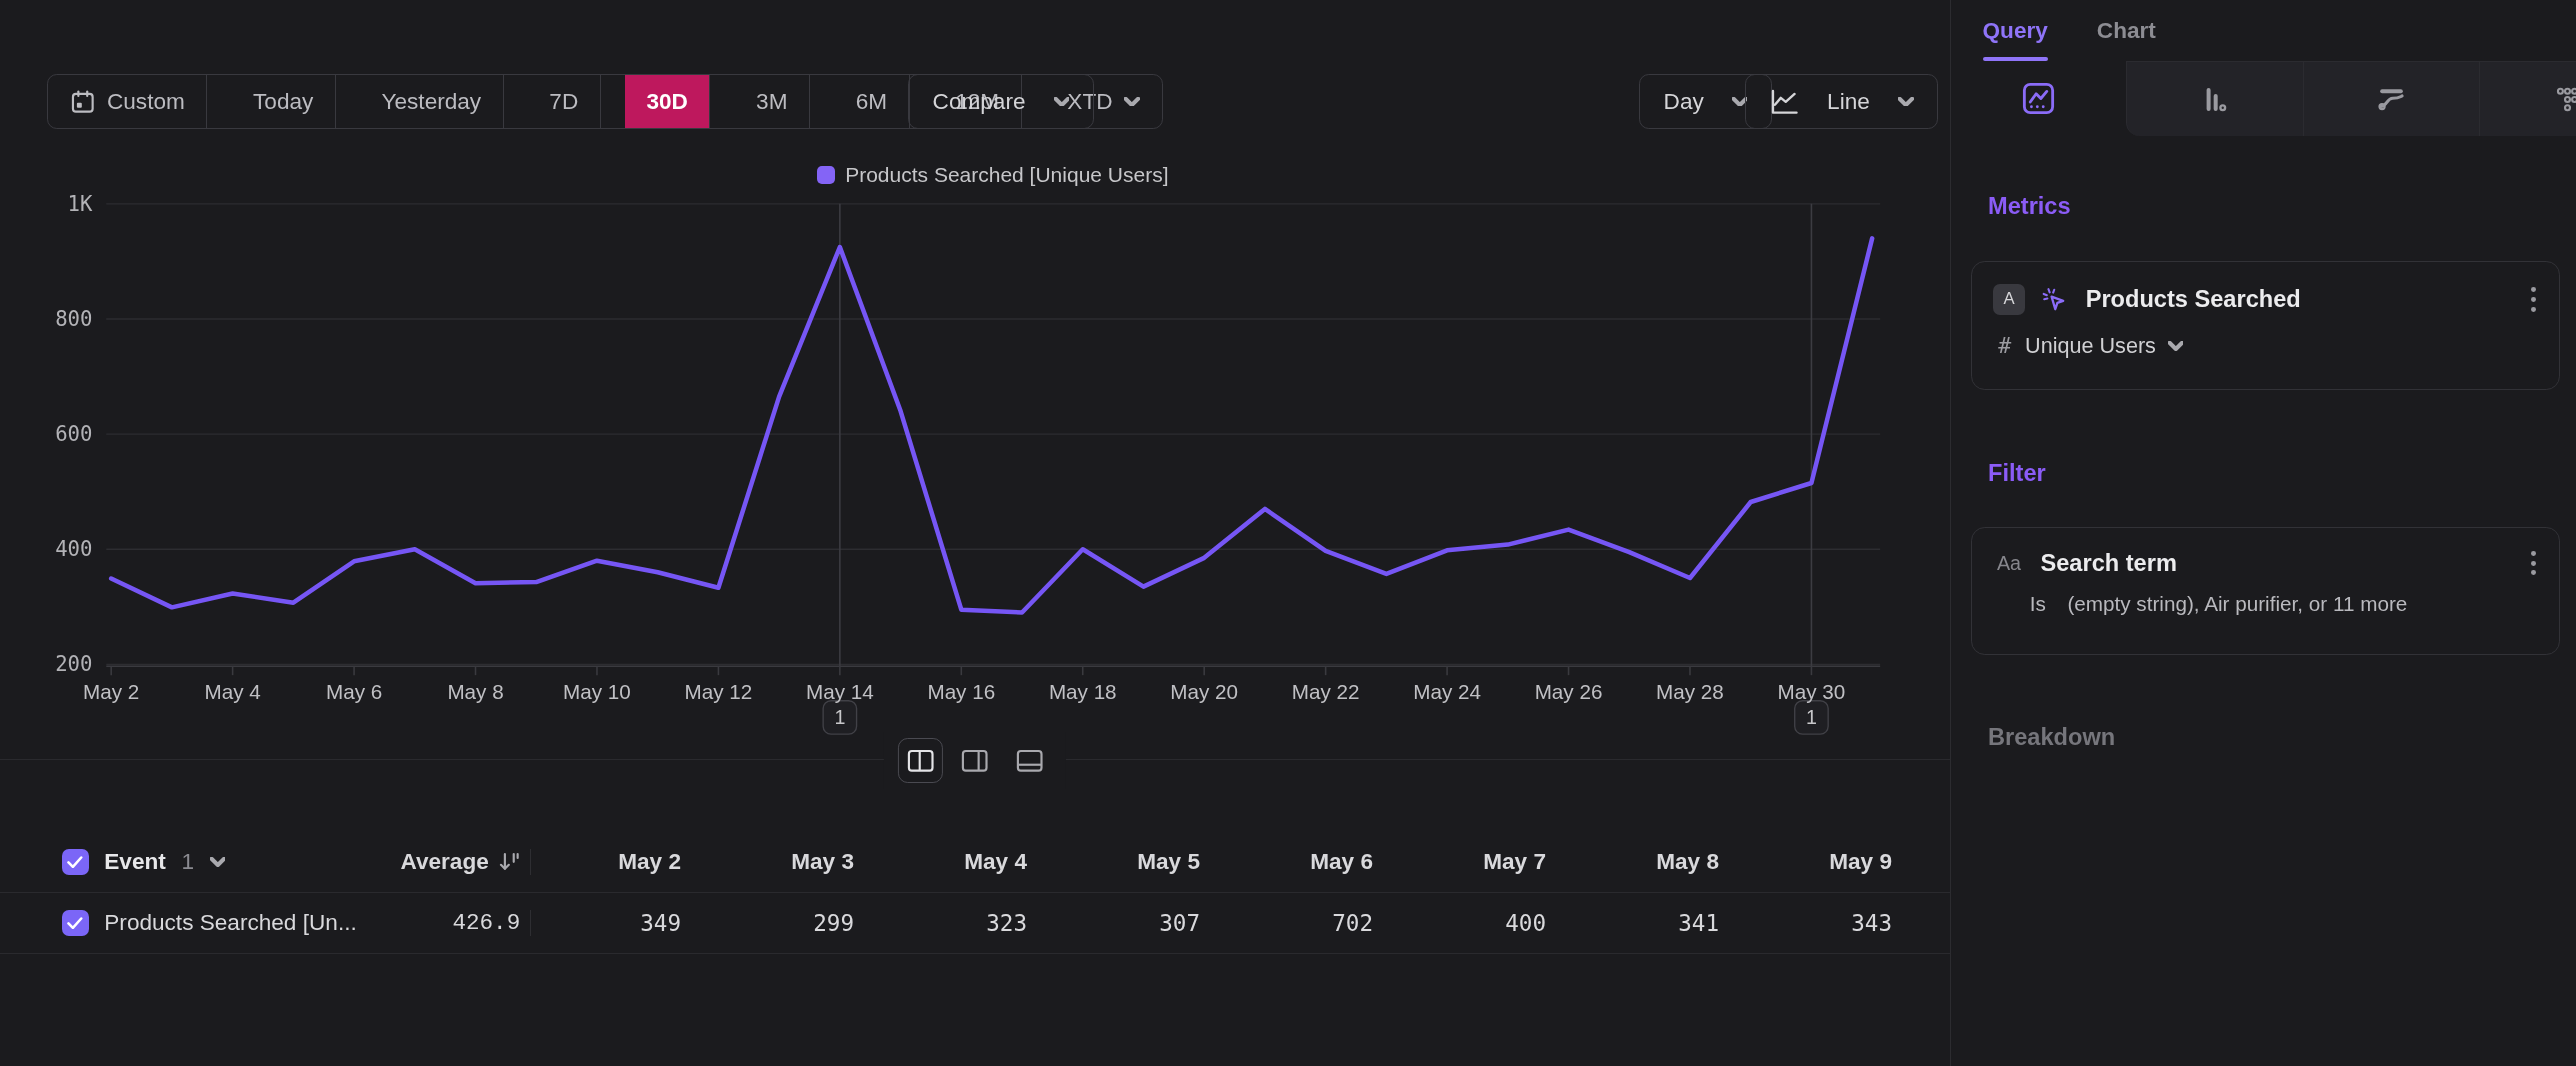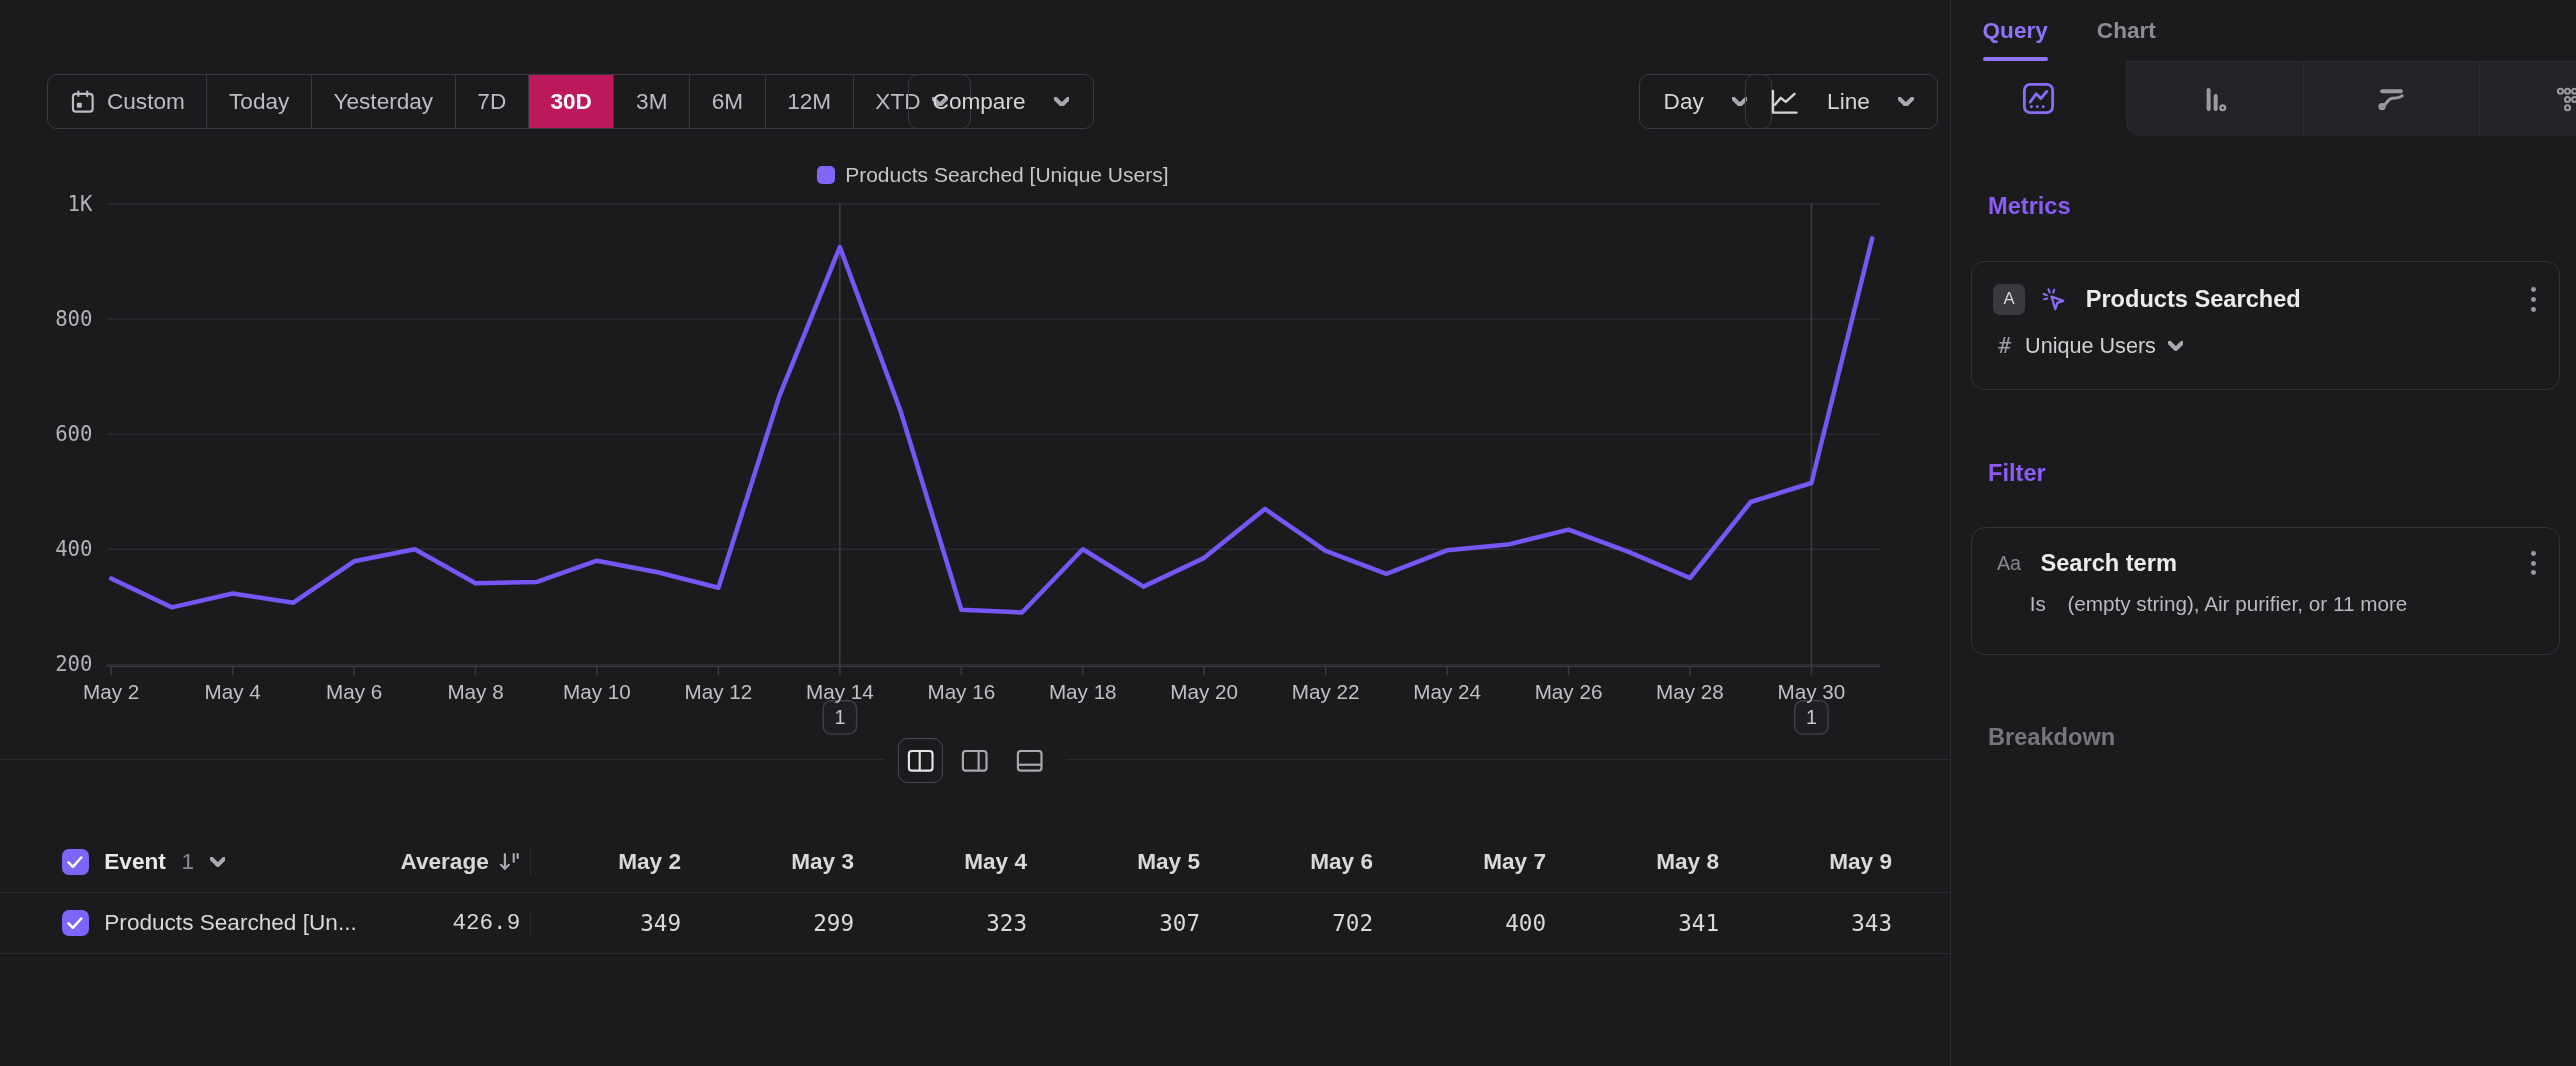--- a/index.html
+++ b/index.html
@@ -13,21 +13,21 @@
   .mono { font-family:"DejaVu Sans Mono", monospace; }
 
   
   .left-panel { position:absolute; left:0; top:0; width:1950px; height:1067px; }
 
   
   .toolbar { position:absolute; left:0; top:74px; width:100%; height:55px; }
   .seg-control {
     position:absolute; left:47px; top:0; height:55px;
     display:flex; align-items:stretch;
-    border:1px solid #39393f; border-radius:9.8px; overflow:hidden;
+    border:1px solid #39393f; border-radius:9.8px; overflow:hidden;gap:24px;
   }
   .seg {
     display:flex; align-items:center; gap:11.8px;
     padding:0 21.6px; font-size:22.6px; color:#bcbcc1;
     border-right:1px solid #39393f; cursor:default; white-space:nowrap;
   }
   .seg:last-child { border-right:none; }
   .seg.selected { background:#be185d; color:#ffffff; font-weight:700; }
   .btn {
     position:absolute; top:0; height:55px;

